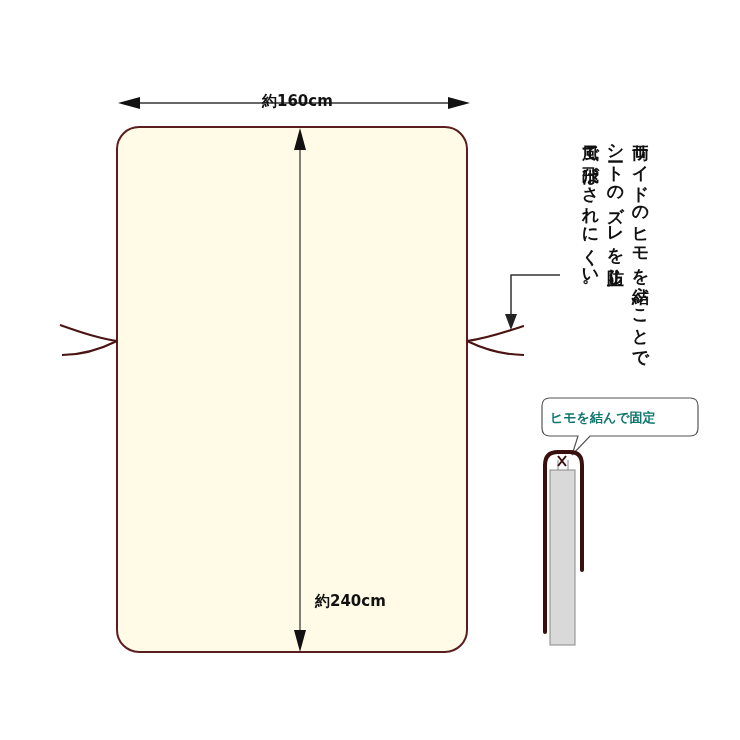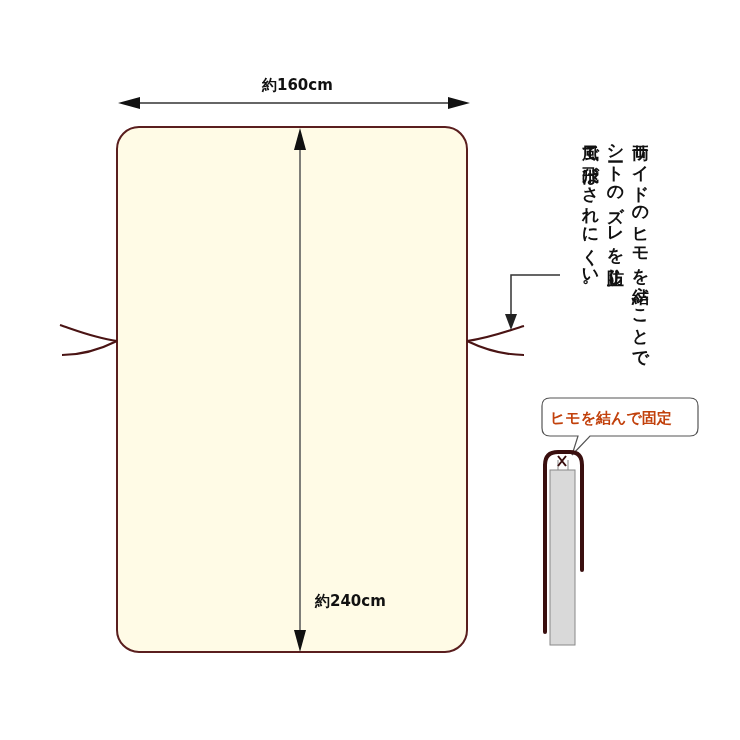--- a/index.html
+++ b/index.html
@@ -1,20 +1,20 @@
 <!DOCTYPE html>
 <html><head>
 <meta charset="utf-8">
 <style>
   html, body { margin:0; padding:0; background:#ffffff; }
   body { width:740px; height:740px; position:relative; overflow:hidden; font-family:"DejaVu Sans", sans-serif; }
   .abs { position:absolute; }
   .dim-label { font-size:15px; font-weight:bold; color:#111; white-space:nowrap; }
   .vtext { writing-mode: vertical-rl; font-size:17px; font-weight:bold; color:#111; letter-spacing:1px; line-height:1; }
-  .bubble-text { font-size:15px; font-weight:bold; color:#c2410c; white-space:nowrap; }
+  .bubble-text { font-size:13px; font-weight:bold; color:#0f766e; white-space:nowrap; }
 </style>
 </head>
 <body>
 
 <svg class="abs" width="740" height="740" style="left:0;top:0;">
 
   <g>
     <line x1="130" y1="103" x2="455" y2="103" stroke="#333" stroke-width="1.5"></line>
     <polygon points="118,103 140,97 140,109" fill="#111"></polygon>
     <polygon points="470,103 448,97 448,109" fill="#111"></polygon>
@@ -49,21 +49,21 @@
 
   <g>
     <rect x="550" y="470" width="25" height="175" fill="#d9d9d9" stroke="#888" stroke-width="1"></rect>
     <line x1="558" y1="470" x2="558" y2="460" stroke="#888" stroke-width="1"></line>
     <line x1="568" y1="470" x2="568" y2="460" stroke="#888" stroke-width="1"></line>
     <path d="M545,632 V465 Q545,452 558,452 H570 Q582,452 582,465 V570" fill="none" stroke="#3a0f0f" stroke-width="4" stroke-linecap="round"></path>
     <path d="M558,456 L566,466 M566,456 L558,466" stroke="#3a0f0f" stroke-width="2"></path>
   </g>
 </svg>
 
-<div class="abs dim-label" style="left:262px;top:76px;">約160cm</div>
+<div class="abs dim-label" style="left:262px;top:92px;">約160cm</div>
 <div class="abs dim-label" style="left:315px;top:592px;">約240cm</div>
 
 <div class="abs" style="left:582px;top:132px;height:250px;display:flex;flex-direction:row-reverse;gap:8px;">
   <div class="vtext">両サイドのヒモを結ぶことで</div>
   <div class="vtext">シートのズレを防止し、</div>
   <div class="vtext">風で飛ばされにくい。</div>
 </div>
 
 <div class="abs bubble-text" style="left:550px;top:409px;">ヒモを結んで固定</div>
 

